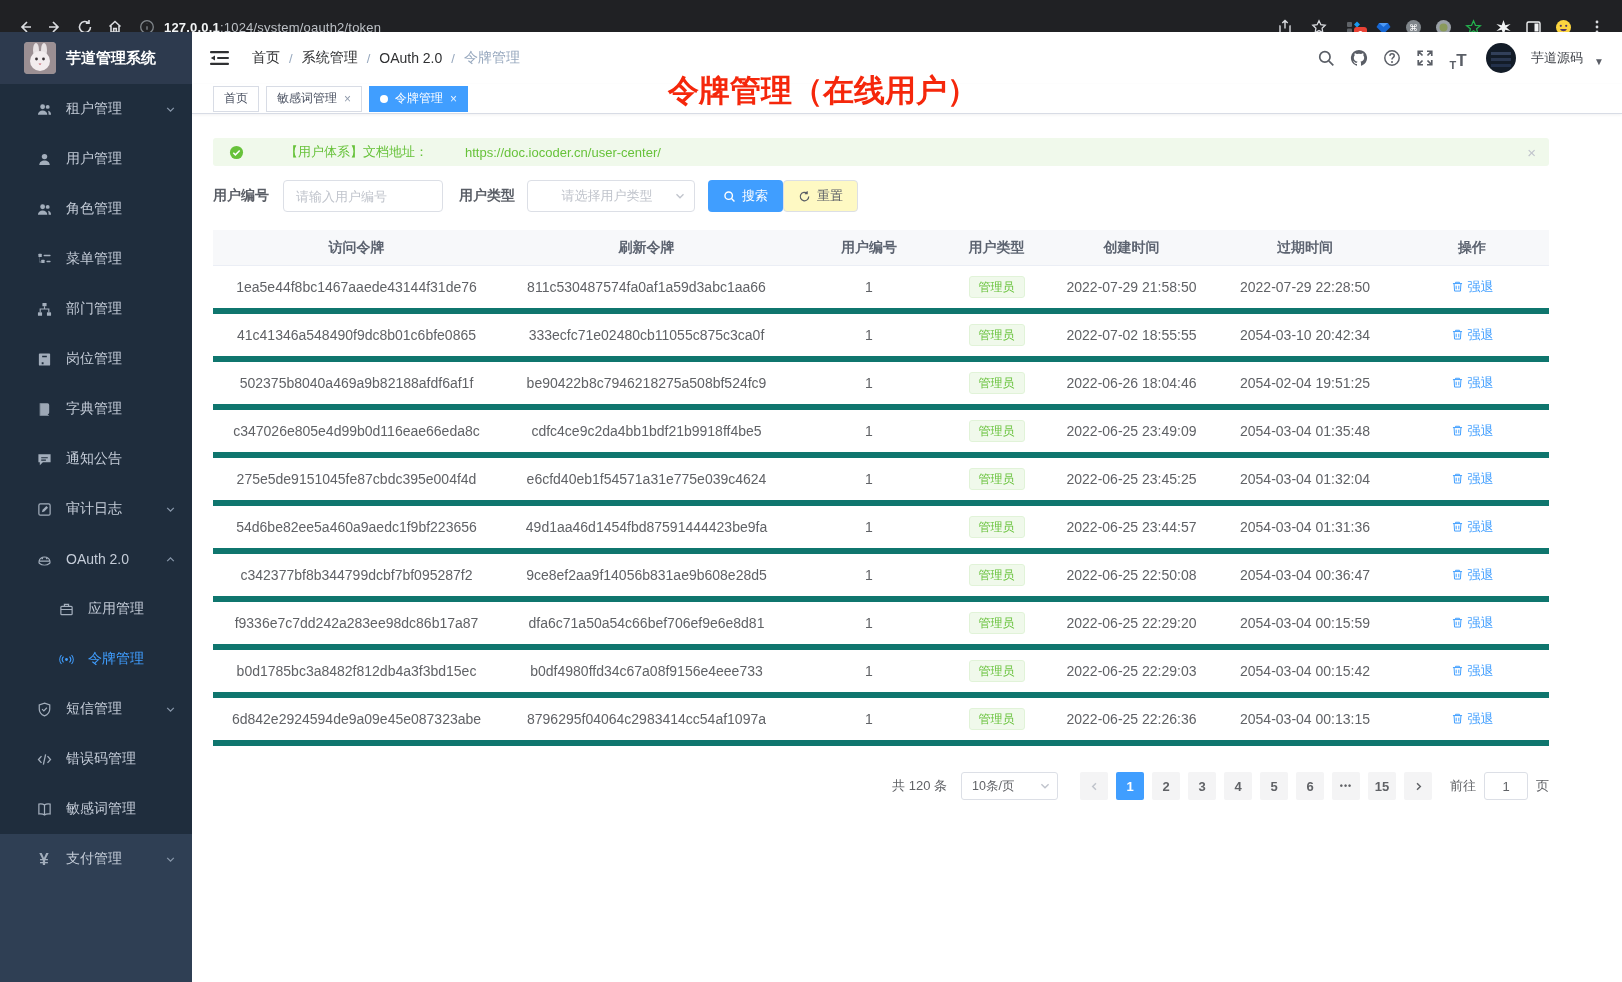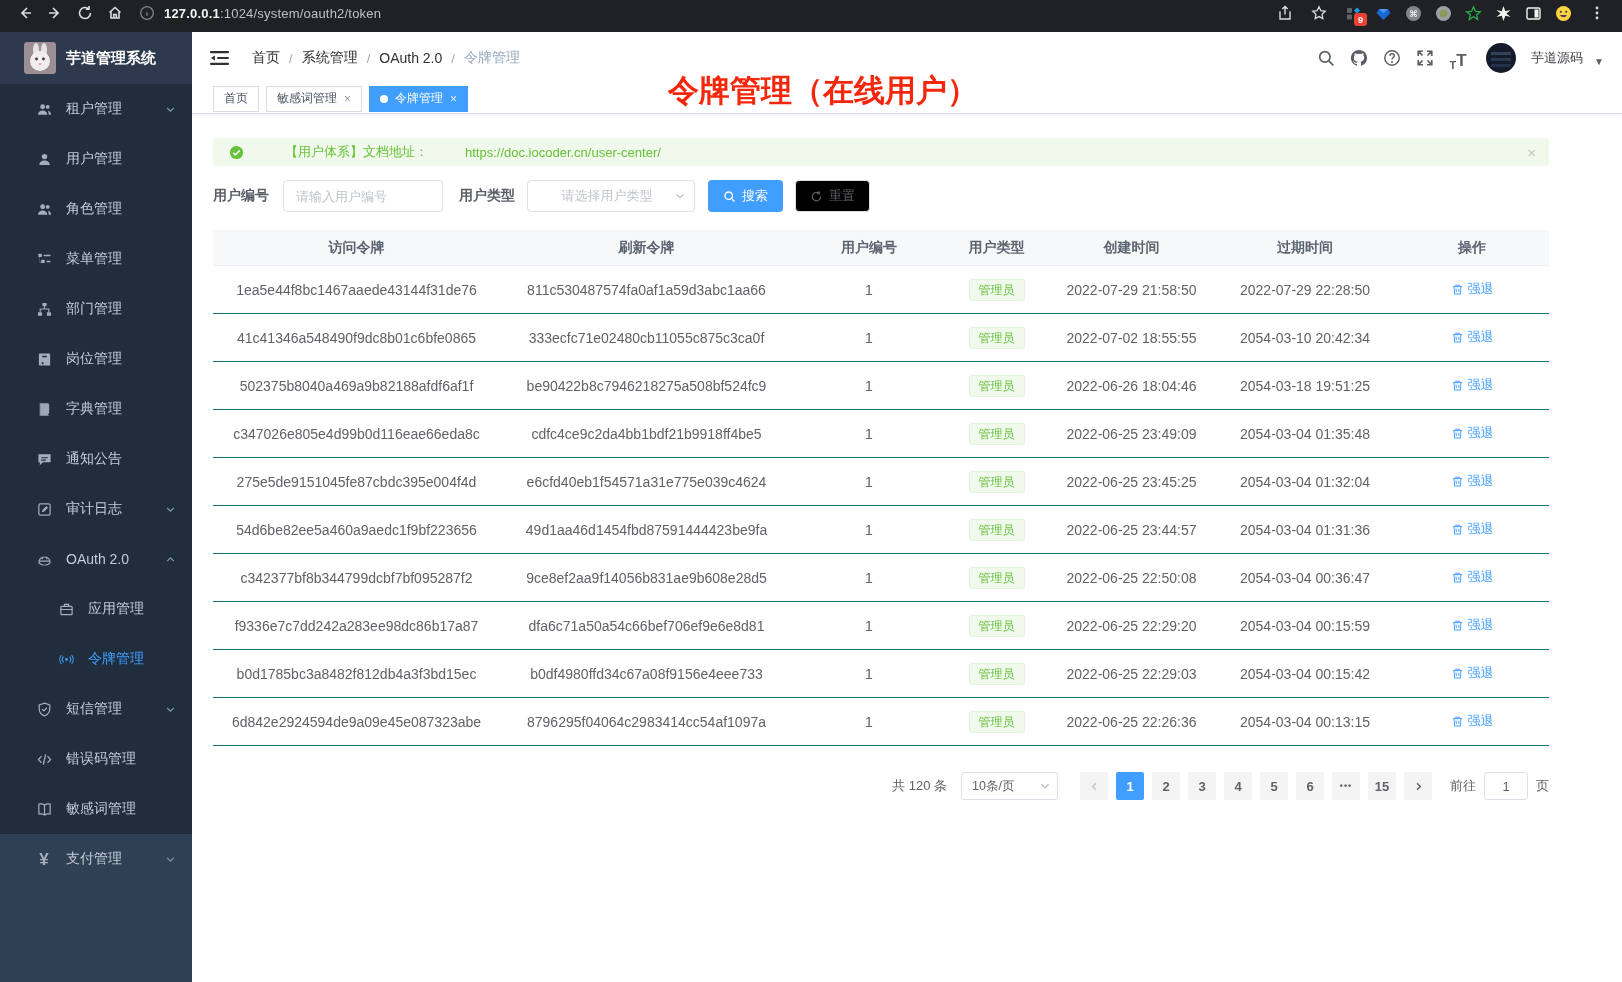--- a/index.html
+++ b/index.html
@@ -2,21 +2,21 @@
 <html><head>
 <meta charset="utf-8">
 <style>
   * { margin:0; padding:0; box-sizing:border-box; }
   html,body { background:#fff; }
   body { font-family:"Liberation Sans","DejaVu Sans",sans-serif; }
   .screen { position:relative; width:1622px; height:982px; overflow:hidden; background:#fff; }
 
   
   .browser-bar { position:absolute; top:0; left:0; width:1622px; height:32px; background:#202124;
-    display:flex; align-items:flex-end; padding:6px 10px; color:#e8eaed; }
+    display:flex; align-items:flex-start; padding:14px 10px; color:#e8eaed; }
   .b-ico { width:30px; height:26px; display:flex; align-items:center; justify-content:center; color:#dadce0; flex:0 0 auto; }
   .b-ico svg { width:16px; height:16px; }
   .b-ico.dim { color:#80868b; }
   .omnibox { display:flex; align-items:center; gap:8px; margin-left:8px; flex:1 1 auto; min-width:0; }
   .url-text { font-size:13px; letter-spacing:.2px; white-space:nowrap; }
   .url-host { color:#f1f3f4; font-weight:700; }
   .url-rest { color:#bdc1c6; }
   .browser-right { display:flex; align-items:center; gap:4px; margin-left:auto; }
   .ext { position:relative; width:30px; height:26px; display:flex; align-items:center; justify-content:center; }
   .ext svg { width:17px; height:17px; }
@@ -84,28 +84,28 @@
   .f-input { width:160px; height:32px; border:1px solid #dcdfe6; border-radius:4px; margin-left:14px; padding:0 12px; font-size:13px; color:#606266; outline:none; font-family:inherit; }
   .f-input::placeholder { color:#c0c4cc; }
   .f-select { width:168px; height:32px; border:1px solid #dcdfe6; border-radius:4px; margin-left:12px; padding:0 8px 0 12px; display:flex; align-items:center; cursor:pointer; background:#fff; }
   .f-select .sel-text { flex:1; font-size:13px; color:#c0c4cc; white-space:nowrap;text-align:center; }
   .f-select .sel-arrow { color:#c0c4cc; display:flex; }
   .f-select .sel-arrow svg { width:12px; height:12px; }
   .lbl2 { margin-left:16px; }
   .btn { height:32px; border-radius:4px; font-size:13px; display:flex; align-items:center; gap:6px; padding:8px 14px; cursor:pointer; border:1px solid transparent; font-family:inherit; }
   .btn svg { width:13px; height:13px; }
   .btn-primary { background:#409eff; color:#fff; margin-left:13px; }
-  .btn-plain { background:#000000; color:#5a5e66; border-color:#dcdfe6; margin-left:12px; }
+  .btn-plain { background:#fef9c3; color:#5a5e66; border-color:#dcdfe6; }
 
   
   .table { margin-top:18px; width:1336px; font-size:14px; }
   .t-row { display:grid; grid-template-columns:287px 293px 152px 103px 167px 180px 154px; align-items:center; }
   .t-head { height:36px; background:#f7f8fa; border-bottom:1px solid #ebeef5; }
   .t-head .t-cell { color:#5c6370; font-weight:700; }
-  .t-body-row { height:48px; border-bottom:1px solid #0f766e; }
+  .t-body-row { height:48px; border-bottom:6px solid #0f766e; }
   .t-cell { text-align:center; color:#606266; overflow:hidden; white-space:nowrap; }
   .tag-success { display:inline-block; padding:0 9px; height:22px; line-height:20px; background:#f0f9eb; border:1px solid #e1f3d8; border-radius:3px; color:#67c23a; font-size:12px; }
   .action-link { color:#409eff; font-size:13px; display:inline-flex; align-items:center; gap:4px; cursor:pointer; }
   .action-link svg { width:13px; height:13px; }
 
   
   .pagination { margin-top:26px; display:flex; align-items:center; justify-content:flex-end; font-size:13px; color:#606266; width:1336px; }
   .pg-total { margin-right:14px; white-space:nowrap; }
   .pg-size { width:97px; height:28px; border:1px solid #dcdfe6; border-radius:3px; display:flex; align-items:center; padding:0 6px 0 10px; margin-right:18px; cursor:pointer; }
   .pg-size .sel-text { flex:1; font-size:12.5px; color:#606266; white-space:nowrap; }
@@ -570,21 +570,21 @@
                   </span>
                   <span>强退</span>
                 </span></span>
             </div>
             <div class="t-row t-body-row">
               <span class="t-cell">502375b8040a469a9b82188afdf6af1f</span>
               <span class="t-cell">be90422b8c7946218275a508bf524fc9</span>
               <span class="t-cell">1</span>
               <span class="t-cell"><span class="tag-success">管理员</span></span>
               <span class="t-cell">2022-06-26 18:04:46</span>
-              <span class="t-cell">2054-03-18 19:51:25</span>
+              <span class="t-cell">2054-02-04 19:51:25</span>
               <span class="t-cell"><span class="action-link">
                   <span style="display:flex">
                     <svg viewBox="0 0 16 16" fill="none" stroke="currentColor" stroke-width="1.2">
                       <path d="M2.4 4.4h11.2M5.6 4.2V2.8h4.8v1.4M3.8 4.6l.6 9h7.2l.6-9M6.4 7v4.4M9.6 7v4.4"></path>
                     </svg>
                   </span>
                   <span>强退</span>
                 </span></span>
             </div>
             <div class="t-row t-body-row">

